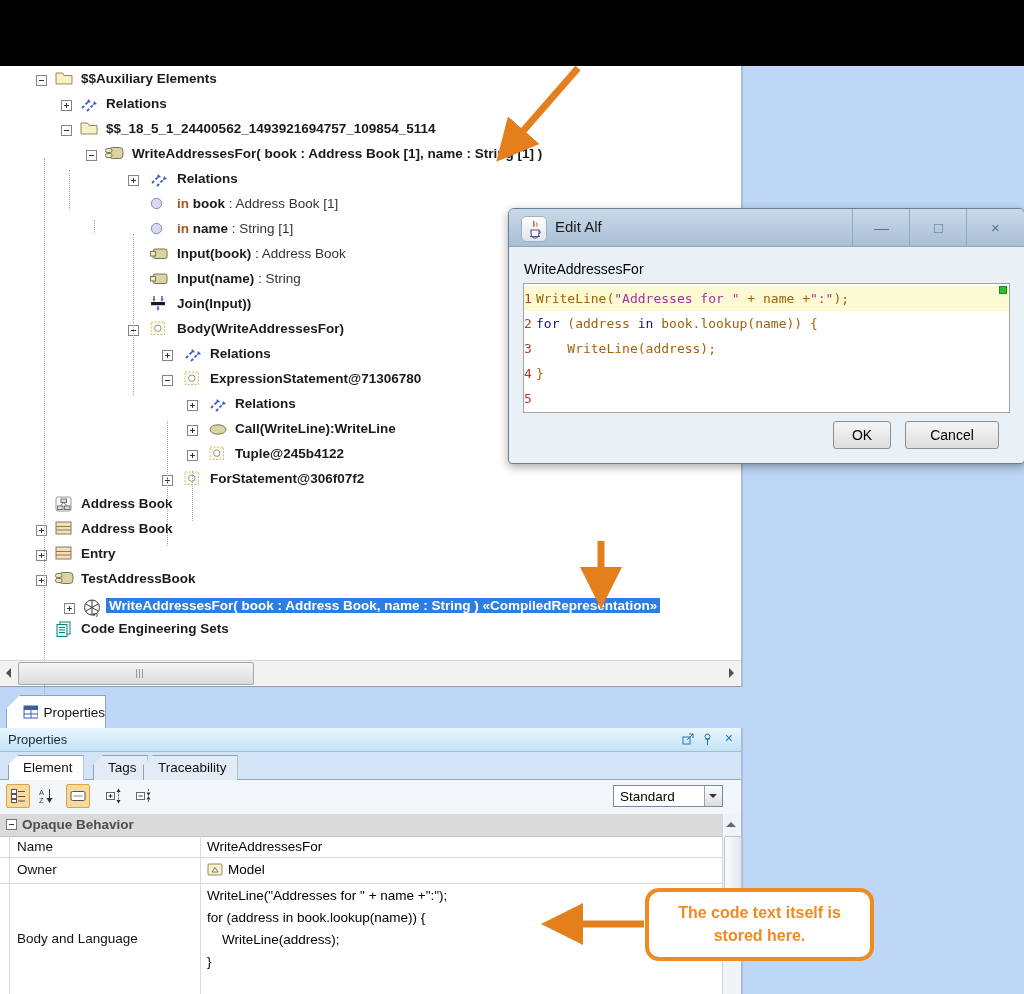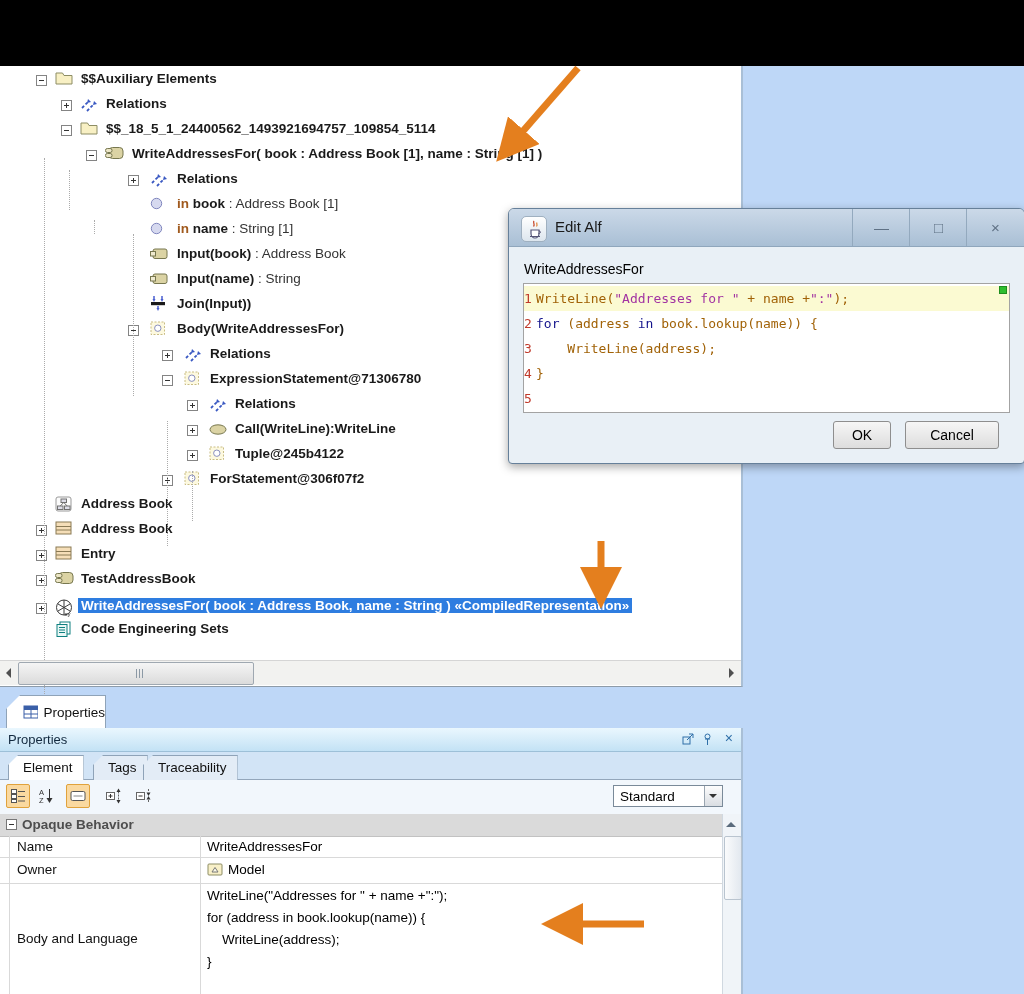--- a/index.html
+++ b/index.html
@@ -300,21 +300,21 @@
         </div>
         <div class="tree-row" style="top: 502px;">
           <div class="expander plus" style="left: 36px;"></div>
           <span class="ticon" style="left: 55px;"><svg width="19" height="14">
               <rect x="4" y="1.5" width="14" height="11" rx="3.5" fill="#DBD3A4" stroke="#77774F"></rect>
               <rect x="0.5" y="2.5" width="6.5" height="4" rx="1.8" fill="#ECE6C6" stroke="#77774F"></rect>
               <rect x="0.5" y="7.5" width="6.5" height="4" rx="1.8" fill="#ECE6C6" stroke="#77774F"></rect>
             </svg></span>
           <span class="lbl" style="left: 81px;"><span>TestAddressBook</span></span>
         </div>
-        <div class="tree-row" style="top: 530px;">
+        <div class="tree-row" style="top: 530px; margin-left: 28px;">
           <div class="expander plus" style="left: 36px;"></div>
           <span class="ticon" style="left: 55px;"><svg width="18" height="18">
               <circle cx="9" cy="8.5" r="7.5" fill="#fff" stroke="#3A3A3A"></circle>
               <g stroke="#3A3A3A">
                 <line x1="9" y1="1" x2="9" y2="16"></line>
                 <line x1="2.5" y1="4.7" x2="15.5" y2="12.3"></line>
                 <line x1="2.5" y1="12.3" x2="15.5" y2="4.7"></line>
               </g>
               <text x="9.5" y="16.5" font-size="6" fill="#222" font-family="sans-serif">xy</text>
             </svg></span>
@@ -502,20 +502,23 @@
           <div class="eline" style="top: 52px;"><span class="num">3</span><span class="c-p">    WriteLine(address);</span></div>
           <div class="eline" style="top: 77px;"><span class="num">4</span><span class="c-p">}</span></div>
           <div class="eline" style="top: 102px;"><span class="num">5</span></div>
         </div>
       <div id="grn"></div>
     </div>
     <div class="dbtn" style="left:324px;width:58px">OK</div>
     <div class="dbtn" style="left:396px;width:94px">Cancel</div>
   </div>
 
+  <div id="callout-bot" class="callout abs">
+      <span>The code text itself is stored here.</span>
+    </div>
 
   <svg id="arrows" class="abs">
     <defs>
       <marker id="ah" markerWidth="6" markerHeight="6" refX="3" refY="3" orient="auto">
         <path d="M0 0 L6 3 L0 6 Z" fill="#E47F1E"></path>
       </marker>
     </defs>
     <line x1="578" y1="68" x2="510" y2="146" stroke="#E47F1E" stroke-width="7" marker-end="url(#ah)"></line>
     <line x1="601" y1="541" x2="601" y2="588" stroke="#E47F1E" stroke-width="7" marker-end="url(#ah)"></line>
     <line x1="644" y1="924" x2="562" y2="924" stroke="#E47F1E" stroke-width="7" marker-end="url(#ah)"></line>

